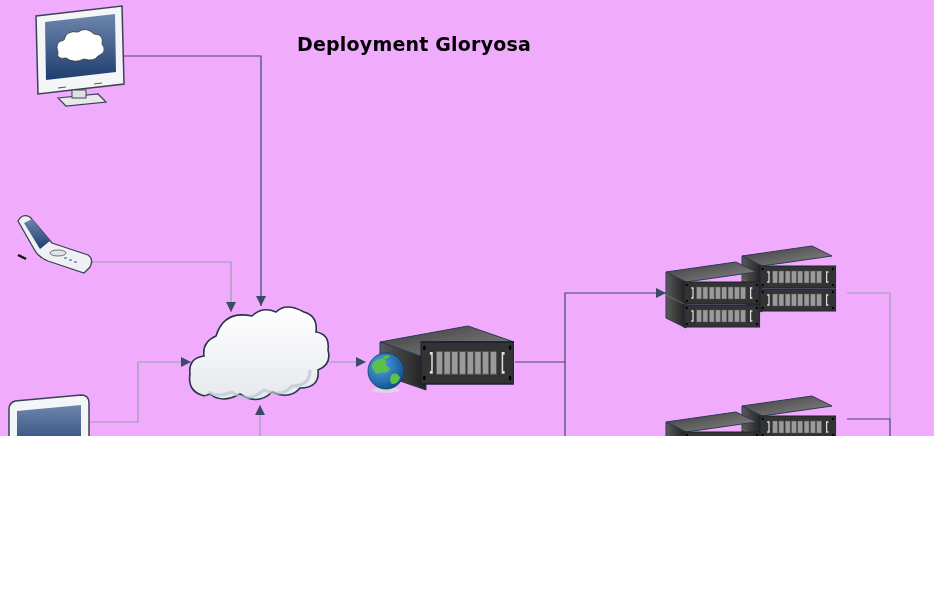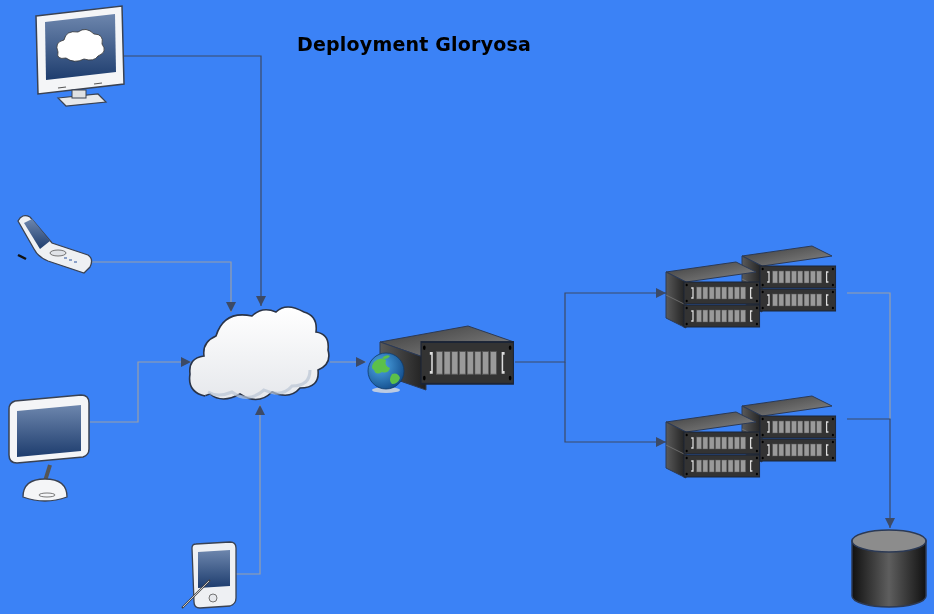--- a/index.html
+++ b/index.html
@@ -1,16 +1,16 @@
 <!DOCTYPE html>
 <html><head>
 <meta charset="utf-8">
 <style>
   html, body { margin: 0; padding: 0; background: #ffffff; }
-  #canvas { position: relative; width: 934px; height: 614px; overflow: hidden; background: #3b82f6; text-decoration: underline; }
+  #canvas { position: relative; width: 934px; height: 436px; overflow: hidden; background: #f0abfc; text-decoration: underline; }
   #title {
     position: absolute; left: 297px; top: 33px;
     font-family: "DejaVu Sans", sans-serif; font-weight: bold; font-size: 19px;
     color: #000; letter-spacing: 0.2px; white-space: nowrap;
   }
   svg { position: absolute; left: 0; top: 0; }
 </style>
 </head>
 <body>
 

